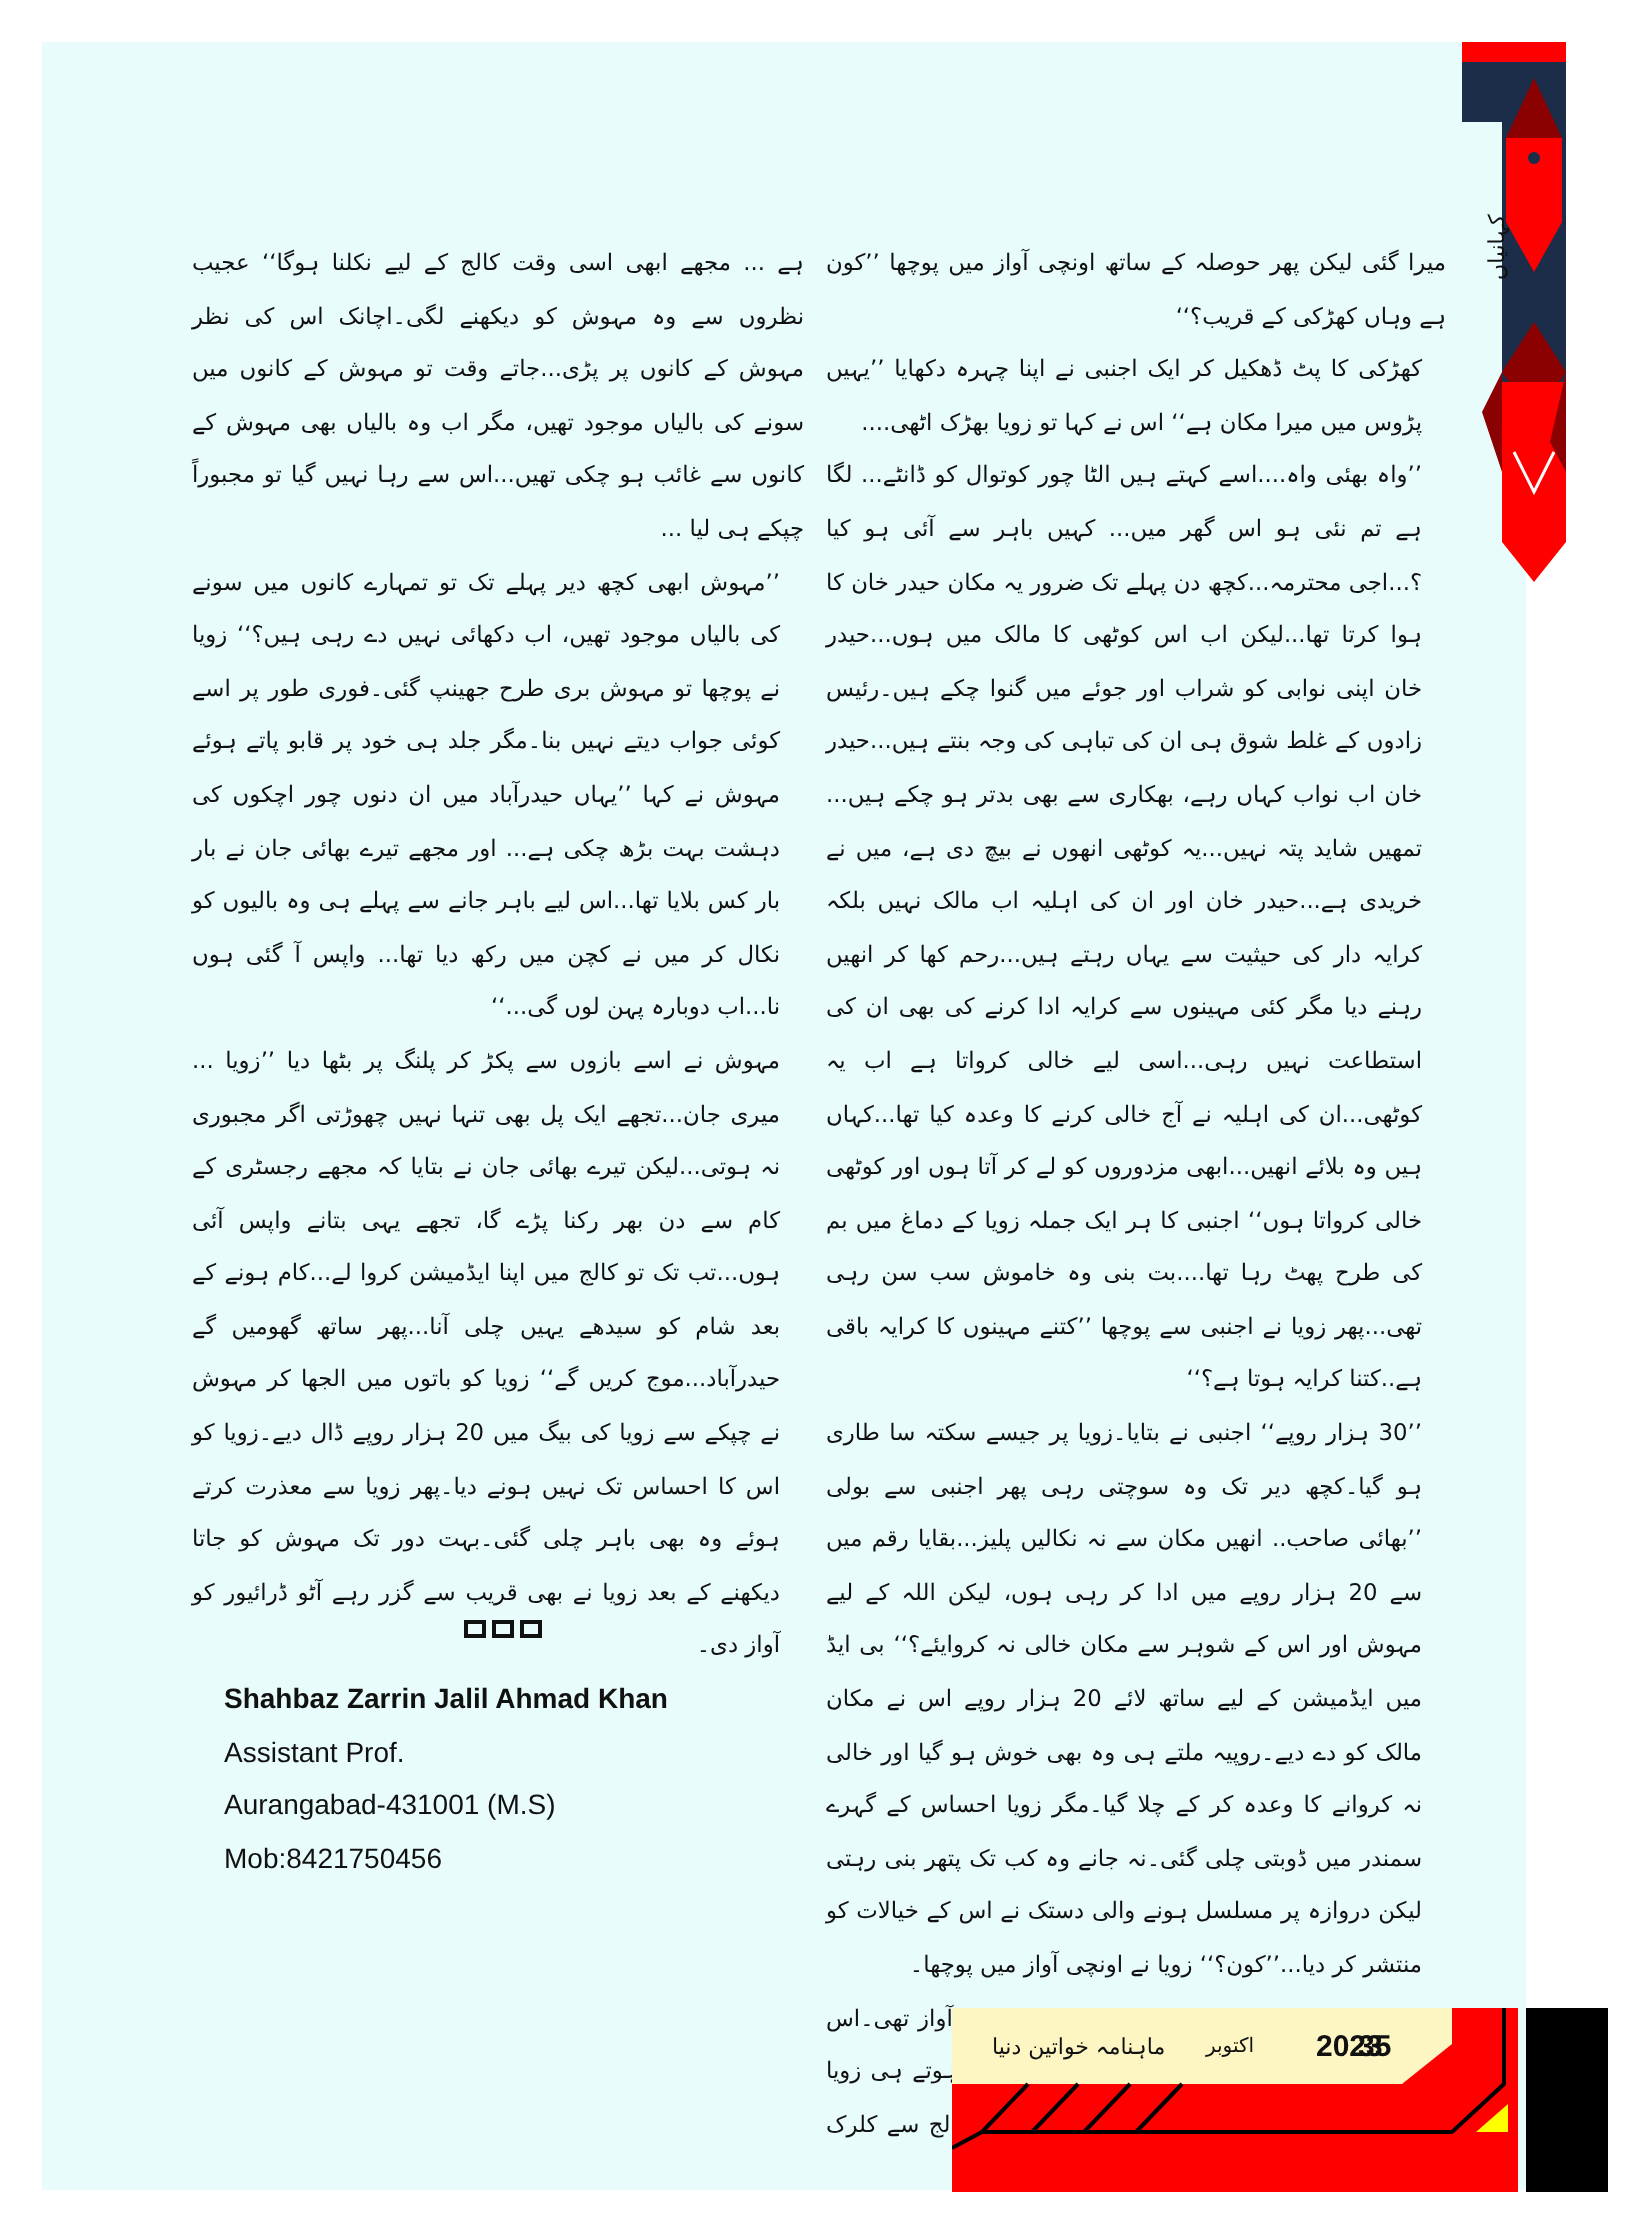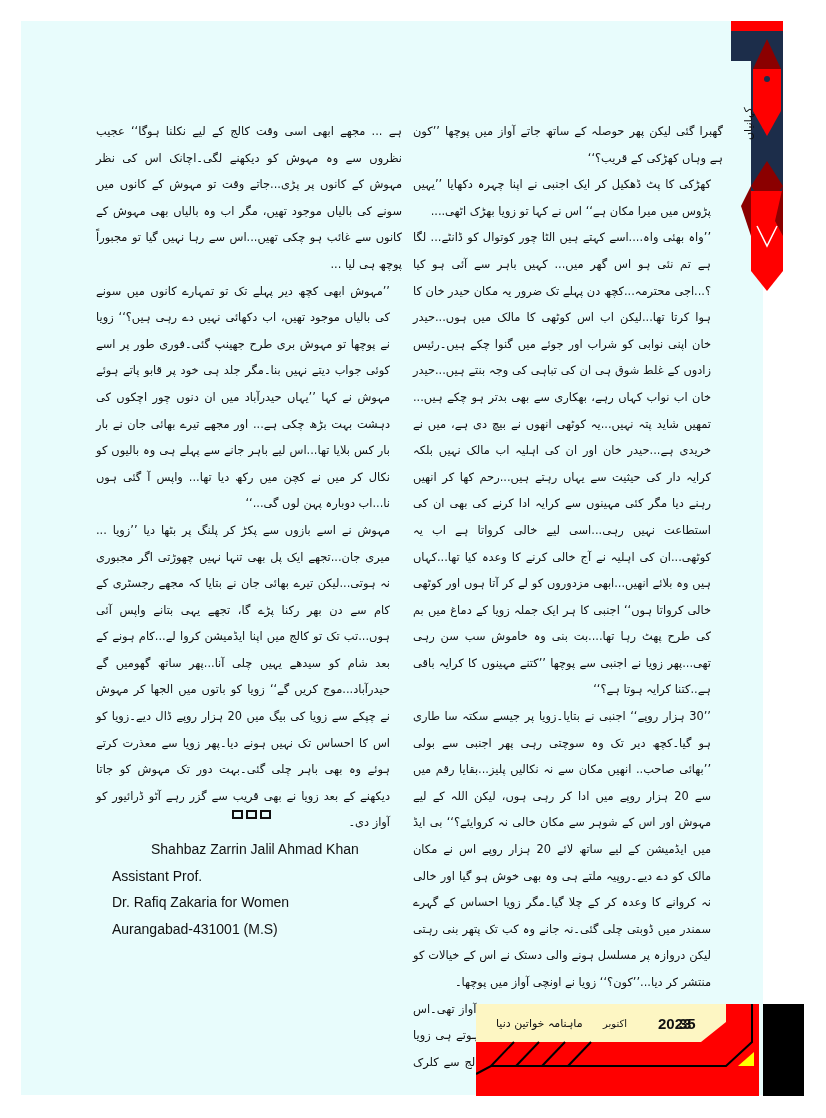--- a/index.html
+++ b/index.html
@@ -25,21 +25,21 @@
     position: absolute; left: 232px; top: 810px; display: flex; gap: 3px; direction: ltr;
   }
   .separator span {
     width: 11px; height: 9px; border: 2px solid #111; box-sizing: border-box; display: inline-block;
   }
   .author {
     position: absolute; left: 112px; top: 836px; width: 300px;
     font-family: "Liberation Sans", sans-serif; font-size: 14px; color: #111; direction: ltr;
   }
   .author div { height: 26.7px; line-height: 26.7px; white-space: nowrap; }
-  .author .name { font-weight: normal; margin-left: 39px; }
+  .author .name { font-weight: bold; }
 
   
   .banner { position: absolute; left: 731px; top: 21px; width: 52px; height: 270px; }
   .banner-label {
     position: absolute; left: 742px; top: 140px; transform: rotate(-90deg); transform-origin: left top;
     font-size: 11px; color: #111; white-space: nowrap; direction: rtl;
   }
 
   
   .footer { position: absolute; left: 476px; top: 1004px; width: 283px; height: 92px; }
@@ -65,44 +65,44 @@
   <circle cx="36" cy="58" r="3" fill="#1c2d4a"></circle>
   <polygon points="36,140 52,165 36,188 20,165" fill="#8b0000"></polygon>
   <polygon points="20,170 52,170 52,250 36,270 20,250" fill="#ff0000"></polygon>
   <polygon points="10,185 20,165 20,215" fill="#8b0000"></polygon>
   <polygon points="52,165 52,215 44,200" fill="#8b0000"></polygon>
   <polyline points="26,205 36,225 46,205" fill="none" stroke="#ffffff" stroke-width="1.5"></polyline>
 </svg>
 <div class="banner-label">کہانیاں</div>
 
 <div class="col col-right">
-  <p>گھبرا گئی لیکن پھر حوصلہ کے ساتھ جاتے آواز میں پوچھا ’’کون ہے وہاں کھڑکی کے قریب؟‘‘</p>
+  <p>میرا گئی لیکن پھر حوصلہ کے ساتھ اونچی آواز میں پوچھا ’’کون ہے وہاں کھڑکی کے قریب؟‘‘</p>
   <p class="indent">کھڑکی کا پٹ ڈھکیل کر ایک اجنبی نے اپنا چہرہ دکھایا ’’یہیں پڑوس میں میرا مکان ہے‘‘ اس نے کہا تو زویا بھڑک اٹھی....</p>
   <p class="indent">’’واہ بھئی واہ....اسے کہتے ہیں الٹا چور کوتوال کو ڈانٹے... لگا ہے تم نئی ہو اس گھر میں... کہیں باہر سے آئی ہو کیا ؟...اجی محترمہ...کچھ دن پہلے تک ضرور یہ مکان حیدر خان کا ہوا کرتا تھا...لیکن اب اس کوٹھی کا مالک میں ہوں...حیدر خان اپنی نوابی کو شراب اور جوئے میں گنوا چکے ہیں۔رئیس زادوں کے غلط شوق ہی ان کی تباہی کی وجہ بنتے ہیں...حیدر خان اب نواب کہاں رہے، بھکاری سے بھی بدتر ہو چکے ہیں... تمھیں شاید پتہ نہیں...یہ کوٹھی انھوں نے بیچ دی ہے، میں نے خریدی ہے...حیدر خان اور ان کی اہلیہ اب مالک نہیں بلکہ کرایہ دار کی حیثیت سے یہاں رہتے ہیں...رحم کھا کر انھیں رہنے دیا مگر کئی مہینوں سے کرایہ ادا کرنے کی بھی ان کی استطاعت نہیں رہی...اسی لیے خالی کرواتا ہے اب یہ کوٹھی...ان کی اہلیہ نے آج خالی کرنے کا وعدہ کیا تھا...کہاں ہیں وہ بلائے انھیں...ابھی مزدوروں کو لے کر آتا ہوں اور کوٹھی خالی کرواتا ہوں‘‘ اجنبی کا ہر ایک جملہ زویا کے دماغ میں بم کی طرح پھٹ رہا تھا....بت بنی وہ خاموش سب سن رہی تھی...پھر زویا نے اجنبی سے پوچھا ’’کتنے مہینوں کا کرایہ باقی ہے..کتنا کرایہ ہوتا ہے؟‘‘</p>
   <p class="indent">’’30 ہزار روپے‘‘ اجنبی نے بتایا۔زویا پر جیسے سکتہ سا طاری ہو گیا۔کچھ دیر تک وہ سوچتی رہی پھر اجنبی سے بولی ’’بھائی صاحب.. انھیں مکان سے نہ نکالیں پلیز...بقایا رقم میں سے 20 ہزار روپے میں ادا کر رہی ہوں، لیکن اللہ کے لیے مہوش اور اس کے شوہر سے مکان خالی نہ کروایئے؟‘‘ بی ایڈ میں ایڈمیشن کے لیے ساتھ لائے 20 ہزار روپے اس نے مکان مالک کو دے دیے۔روپیہ ملتے ہی وہ بھی خوش ہو گیا اور خالی نہ کروانے کا وعدہ کر کے چلا گیا۔مگر زویا احساس کے گہرے سمندر میں ڈوبتی چلی گئی۔نہ جانے وہ کب تک پتھر بنی رہتی لیکن دروازہ پر مسلسل ہونے والی دستک نے اس کے خیالات کو منتشر کر دیا...’’کون؟‘‘ زویا نے اونچی آواز میں پوچھا۔</p>
   <p class="indent">’’زویا....میں ہوں، کھولو دروازہ‘‘ یہ مہوش کی آواز تھی۔اس نے فوراً دروازہ کھول دیا۔ مہوش کے اندر داخل ہوتے ہی زویا نے اپنا بیگ اٹھایا اور کہنے لگی ’’مہوش...ابھی کالج سے کلرک کا فون آیا تھا...فوری بلایا</p>
 </div>
 
 <div class="col col-left">
-  <p>ہے ... مجھے ابھی اسی وقت کالج کے لیے نکلنا ہوگا‘‘ عجیب نظروں سے وہ مہوش کو دیکھنے لگی۔اچانک اس کی نظر مہوش کے کانوں پر پڑی...جاتے وقت تو مہوش کے کانوں میں سونے کی بالیاں موجود تھیں، مگر اب وہ بالیاں بھی مہوش کے کانوں سے غائب ہو چکی تھیں...اس سے رہا نہیں گیا تو مجبوراً پوچھ ہی لیا ...</p>
+  <p>ہے ... مجھے ابھی اسی وقت کالج کے لیے نکلنا ہوگا‘‘ عجیب نظروں سے وہ مہوش کو دیکھنے لگی۔اچانک اس کی نظر مہوش کے کانوں پر پڑی...جاتے وقت تو مہوش کے کانوں میں سونے کی بالیاں موجود تھیں، مگر اب وہ بالیاں بھی مہوش کے کانوں سے غائب ہو چکی تھیں...اس سے رہا نہیں گیا تو مجبوراً چپکے ہی لیا ...</p>
   <p class="indent">’’مہوش ابھی کچھ دیر پہلے تک تو تمہارے کانوں میں سونے کی بالیاں موجود تھیں، اب دکھائی نہیں دے رہی ہیں؟‘‘ زویا نے پوچھا تو مہوش بری طرح جھینپ گئی۔فوری طور پر اسے کوئی جواب دیتے نہیں بنا۔مگر جلد ہی خود پر قابو پاتے ہوئے مہوش نے کہا ’’یہاں حیدرآباد میں ان دنوں چور اچکوں کی دہشت بہت بڑھ چکی ہے... اور مجھے تیرے بھائی جان نے بار بار کس بلایا تھا...اس لیے باہر جانے سے پہلے ہی وہ بالیوں کو نکال کر میں نے کچن میں رکھ دیا تھا... واپس آ گئی ہوں نا...اب دوبارہ پہن لوں گی...‘‘</p>
   <p class="indent">مہوش نے اسے بازوں سے پکڑ کر پلنگ پر بٹھا دیا ’’زویا ... میری جان...تجھے ایک پل بھی تنہا نہیں چھوڑتی اگر مجبوری نہ ہوتی...لیکن تیرے بھائی جان نے بتایا کہ مجھے رجسٹری کے کام سے دن بھر رکنا پڑے گا، تجھے یہی بتانے واپس آئی ہوں...تب تک تو کالج میں اپنا ایڈمیشن کروا لے...کام ہونے کے بعد شام کو سیدھے یہیں چلی آنا...پھر ساتھ گھومیں گے حیدرآباد...موج کریں گے‘‘ زویا کو باتوں میں الجھا کر مہوش نے چپکے سے زویا کی بیگ میں 20 ہزار روپے ڈال دیے۔زویا کو اس کا احساس تک نہیں ہونے دیا۔پھر زویا سے معذرت کرتے ہوئے وہ بھی باہر چلی گئی۔بہت دور تک مہوش کو جاتا دیکھنے کے بعد زویا نے بھی قریب سے گزر رہے آٹو ڈرائیور کو آواز دی۔</p>
 </div>
 
 <div class="separator">
   <span></span>
   <span></span>
   <span></span>
 </div>
 
 <div class="author">
   <div class="name">Shahbaz Zarrin Jalil Ahmad Khan</div>
   <div>Assistant  Prof.</div>
-  <div>Dr. Rafiq Zakaria for Women</div>
   <div>Aurangabad-431001 (M.S)</div>
+  <div>Mob:8421750456</div>
 </div>
 
 <svg class="footer" viewBox="0 0 283 92" width="283" height="92">
   <rect x="0" y="0" width="283" height="92" fill="#ff0000"></rect>
   <polygon points="0,0 250,0 250,18 225,38 0,38" fill="#fdf6c3"></polygon>
   <polyline points="0,70 15,62 250,62 276,38 276,0" fill="none" stroke="#000" stroke-width="2"></polyline>
   <line x1="15" y1="62" x2="38" y2="38" stroke="#000" stroke-width="2"></line>
   <line x1="40" y1="62" x2="63" y2="38" stroke="#000" stroke-width="2"></line>
   <line x1="66" y1="62" x2="89" y2="38" stroke="#000" stroke-width="2"></line>
   <line x1="92" y1="62" x2="115" y2="38" stroke="#000" stroke-width="2"></line>

